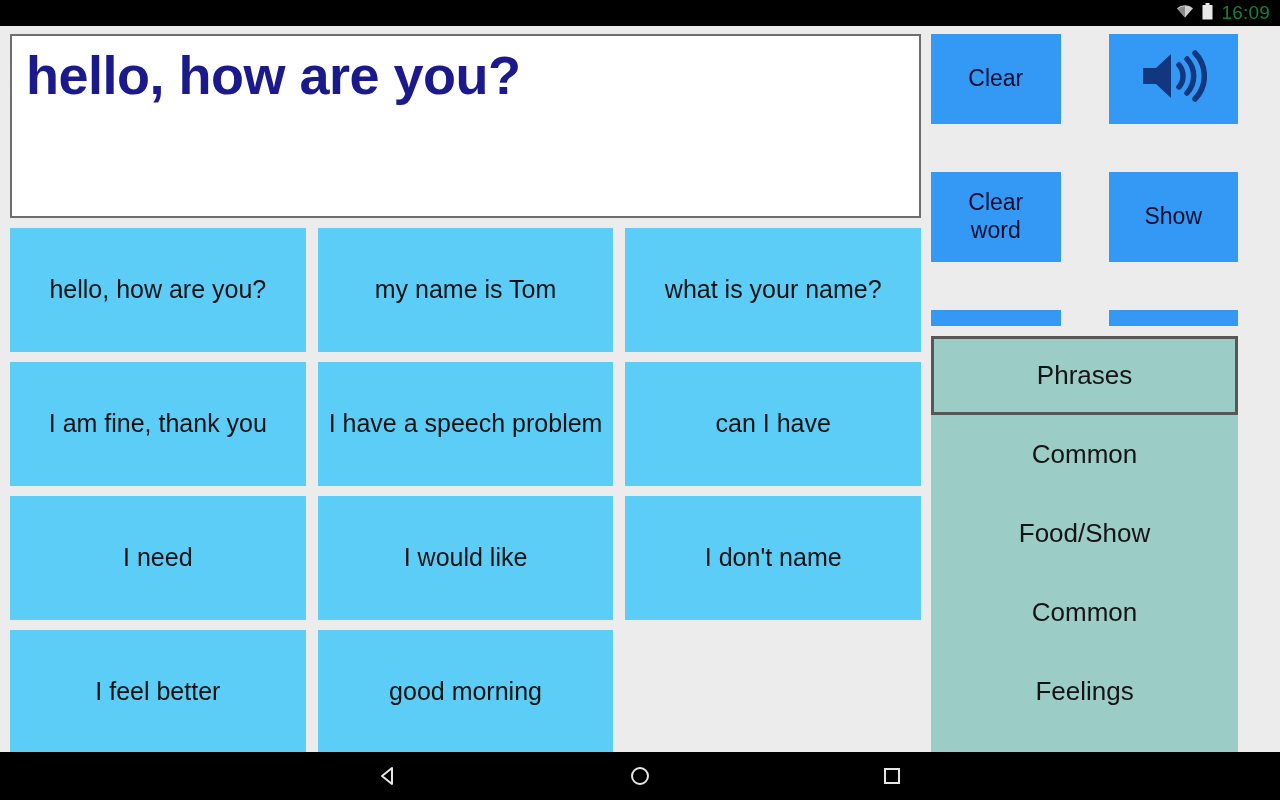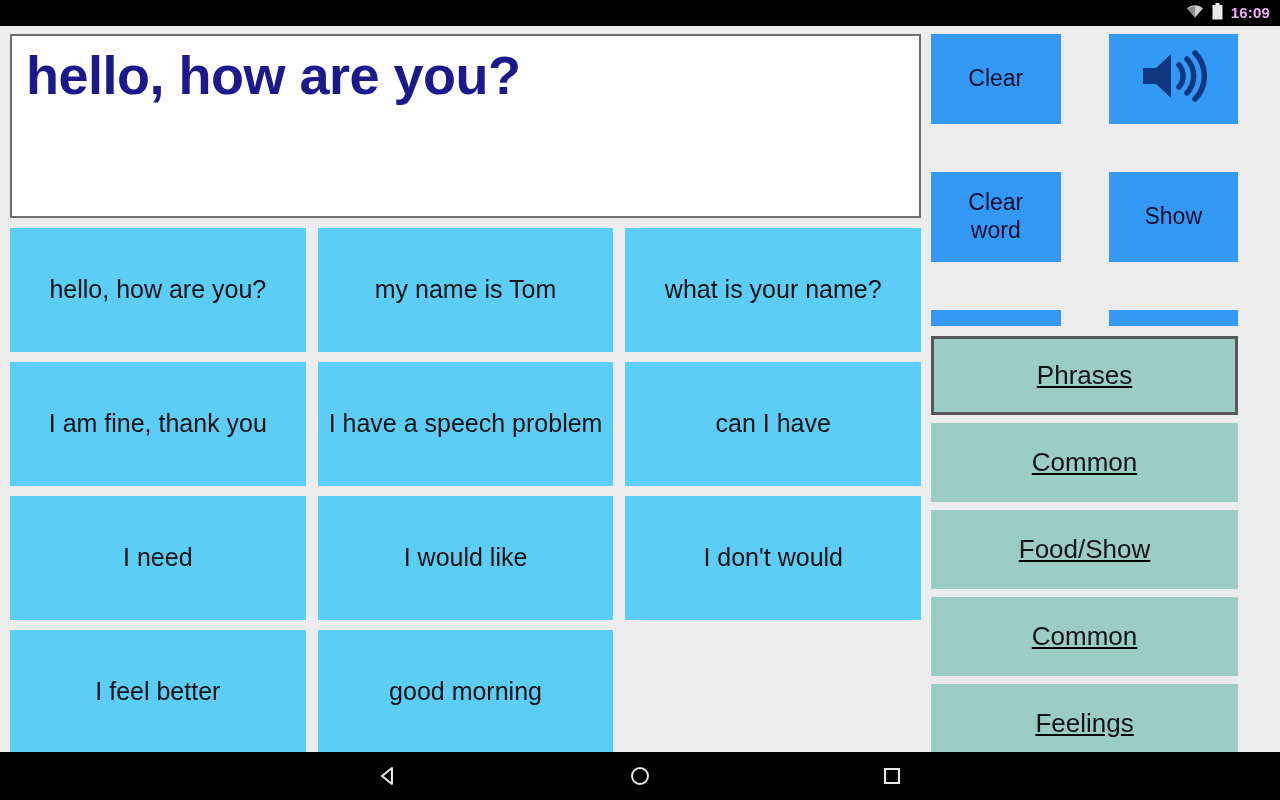--- a/index.html
+++ b/index.html
@@ -27,26 +27,25 @@
     height: 26px;
     background: #000000;
     display: flex;
     align-items: center;
     justify-content: flex-end;
     padding-right: 10px;
     gap: 8px;
   }
   .status-icon { display: block; }
   #status-time {
-    color: #f0abfc;
-    font-size: 15px;
+    color: #15803d;
+    font-size: 19px;
     font-family: "Liberation Sans", sans-serif;
     letter-spacing: 0.2px;
     line-height: 26px;
-    font-weight: bold;
   }
 
   
   #app {
     position: absolute;
     top: 26px; left: 0;
     width: 1248px;
     height: 726px;
     background: #ececec;
     padding: 8px 10px 0 10px;
@@ -141,23 +140,21 @@
     height: 16px;
     overflow: hidden;
     font-size: 0;
   }
 
   
   #category-list {
     margin-top: 10px;
     display: flex;
     flex-direction: column;
-    gap: 8px;
-    overflow: hidden;
-    text-decoration: underline;
+    overflow: hidden;
   }
   .category-btn {
     background: #9bccc5;
     border: none;
     height: 79px;
     flex: none;
     display: flex;
     align-items: center;
     justify-content: center;
     color: #141414;
@@ -220,21 +217,21 @@
 
       <div id="phrase-grid">
         <button class="phrase-tile">hello, how are you?</button>
         <button class="phrase-tile">my name is Tom</button>
         <button class="phrase-tile">what is your name?</button>
         <button class="phrase-tile">I am fine, thank you</button>
         <button class="phrase-tile">I have a speech problem</button>
         <button class="phrase-tile">can I have</button>
         <button class="phrase-tile">I need</button>
         <button class="phrase-tile">I would like</button>
-        <button class="phrase-tile">I don't would</button>
+        <button class="phrase-tile">I don't name</button>
         <button class="phrase-tile">I feel better</button>
         <button class="phrase-tile">good morning</button>
       </div>
 
     </div>
 
     <div id="right-col">
 
       <div id="action-grid">
 

